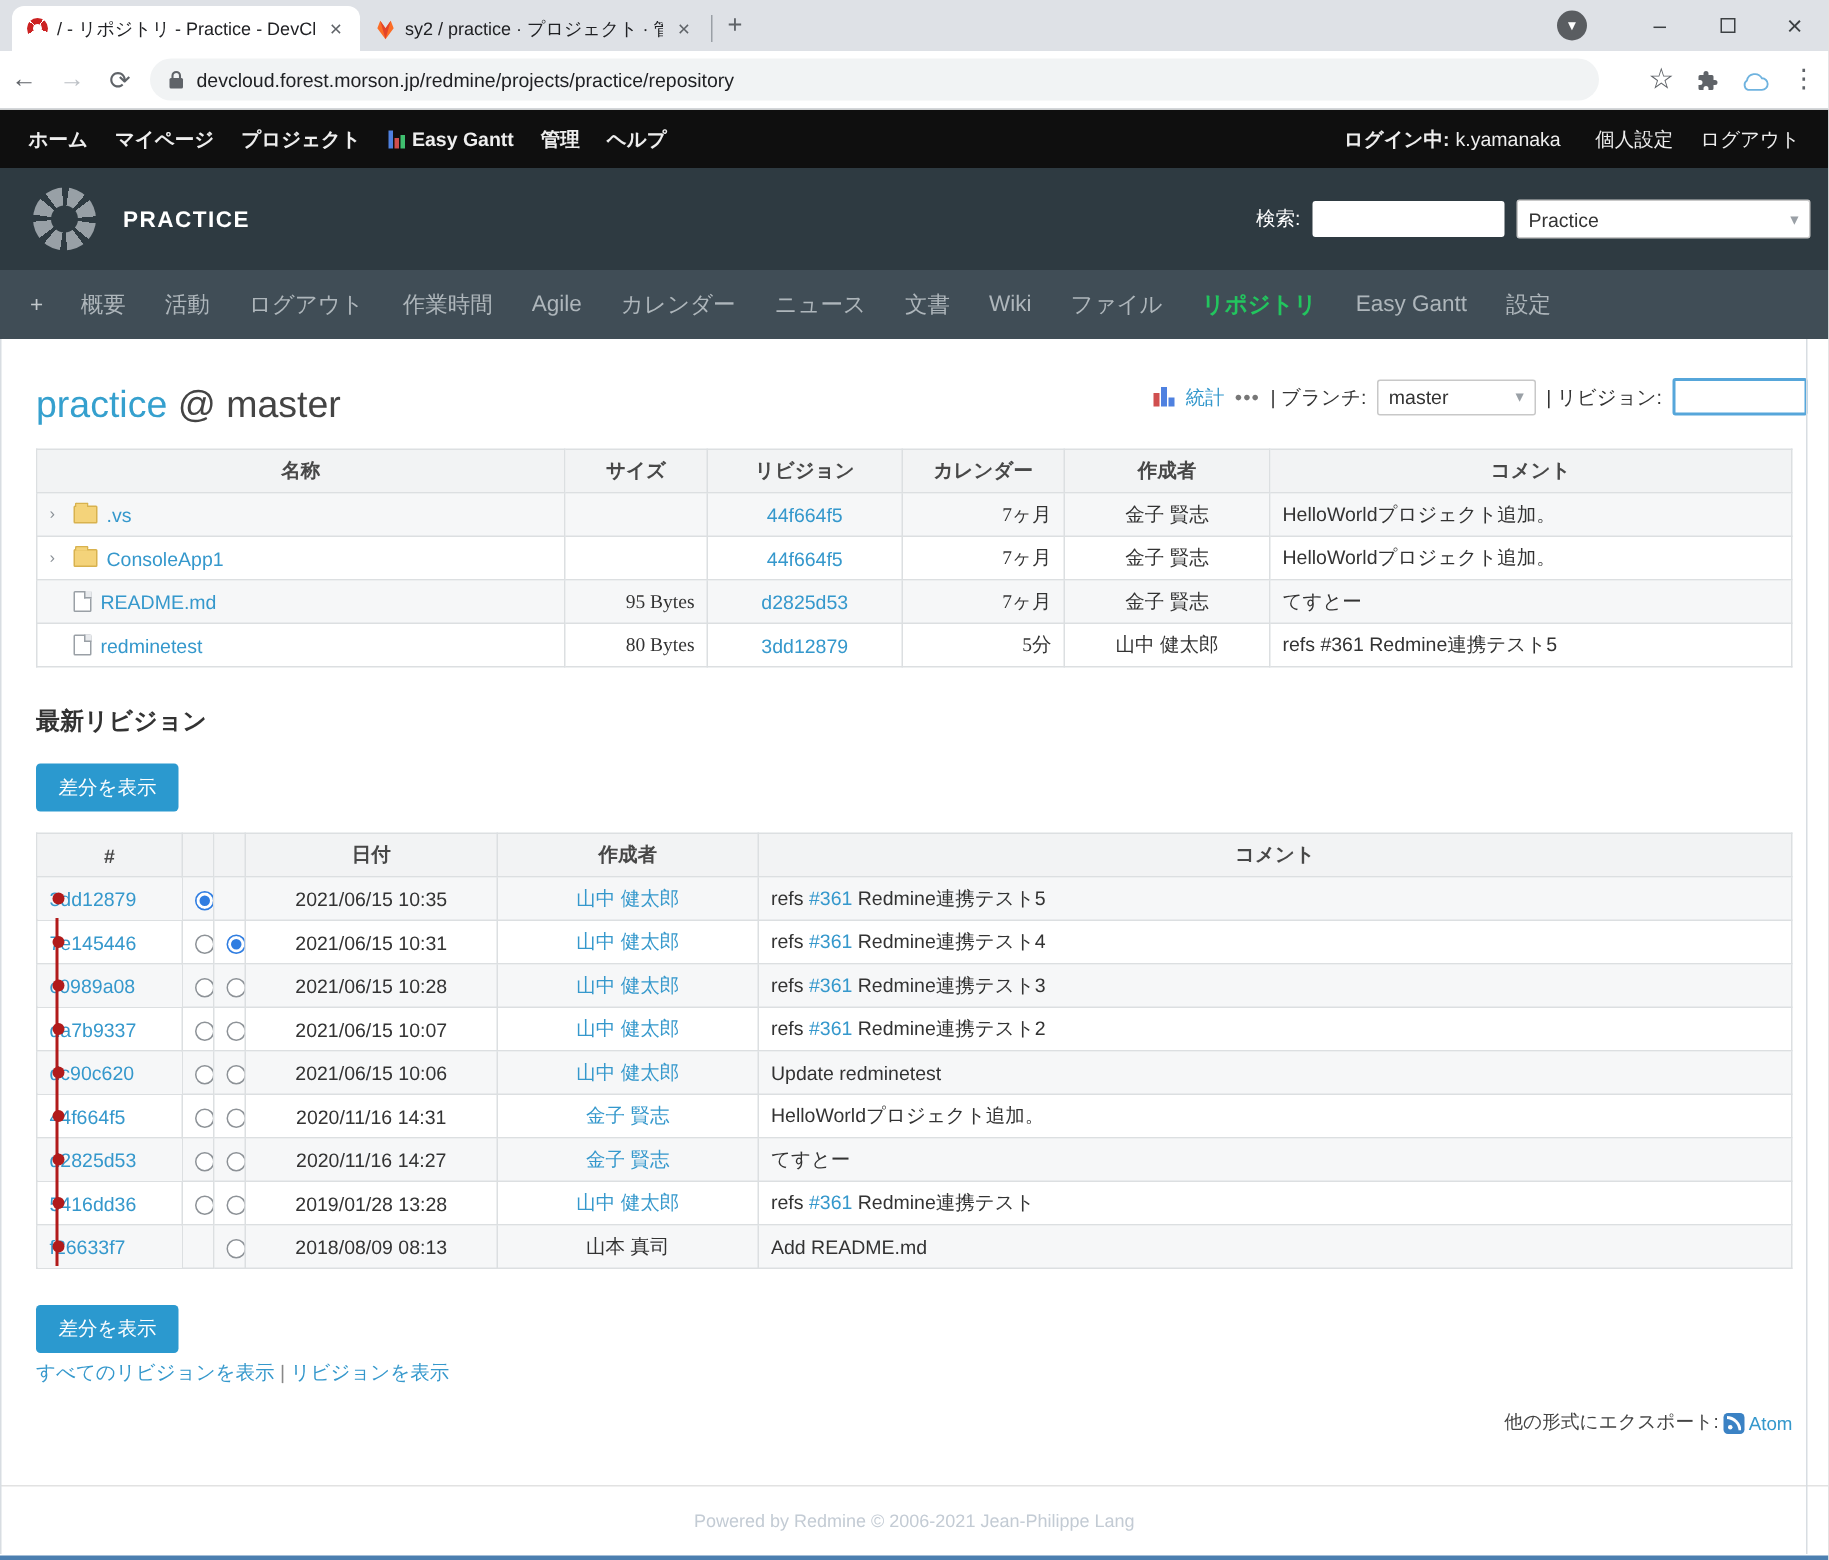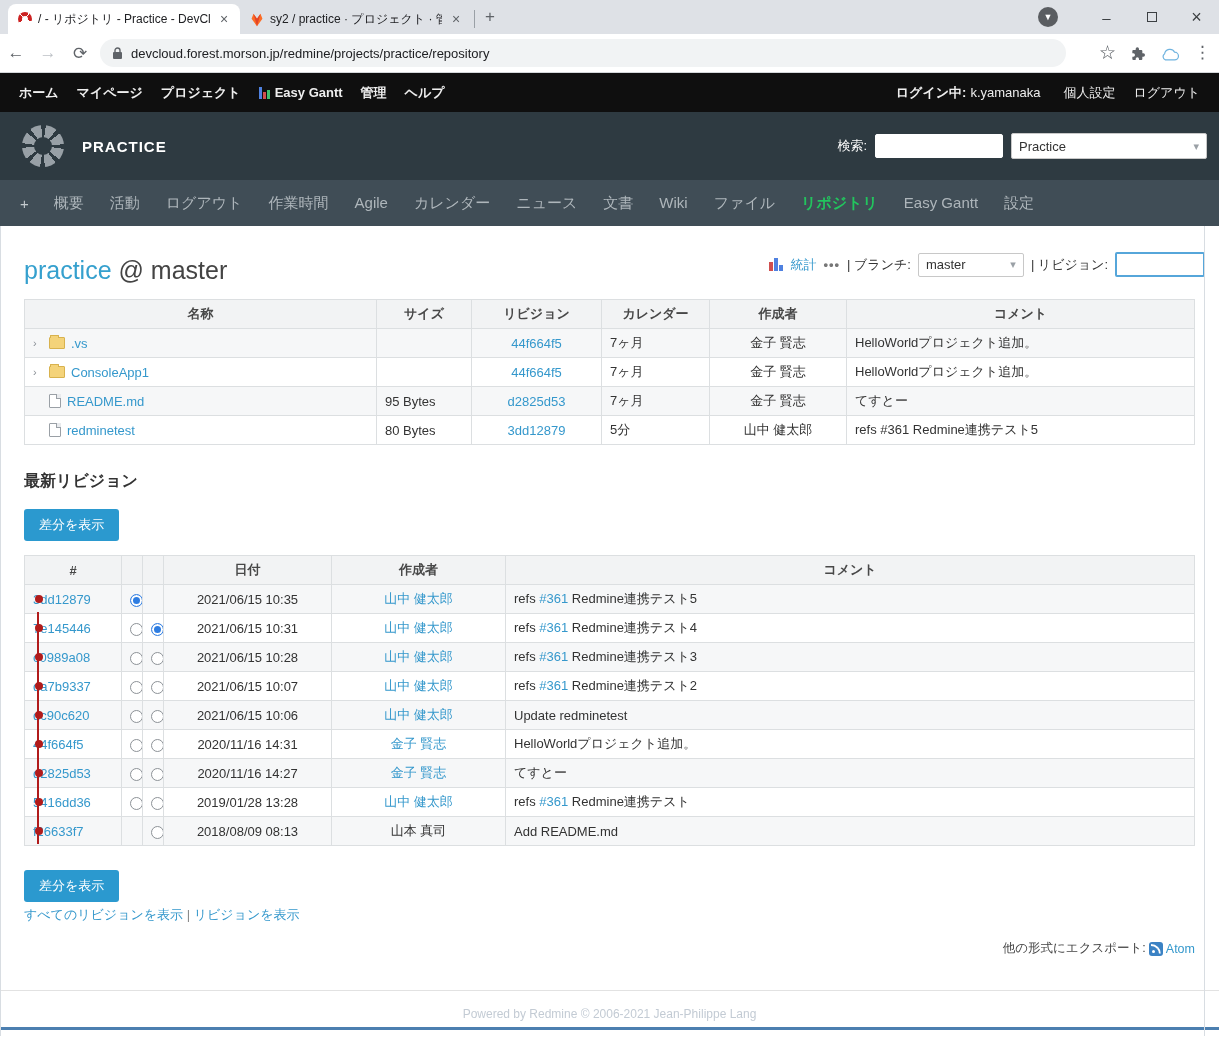--- a/index.html
+++ b/index.html
@@ -81,21 +81,21 @@
   .stat-bars i:nth-child(3){height:6px; background:#4f81e0;}
   a, .alink{color:var(--link); text-decoration:none; cursor:pointer;}
   .more-dots{color:#777; letter-spacing:1px; font-weight:bold; cursor:pointer;}
   .branch-select{width:106px; height:24px;}
   .rev-input{width:90px; height:25px; border:2px solid #56a6da; border-radius:2px; padding:0 5px;}
 
   table.grid{border-collapse:collapse; width:100%; table-layout:fixed; font-size:13px; color:#333; margin-top:14px;}
   table.grid th, table.grid td{border:1px solid var(--border); height:29px; padding:0 8px; overflow:hidden; white-space:nowrap;}
   table.grid th{background:#f2f3f4; font-weight:bold; text-align:center; color:#484848;}
   table.grid tr.odd td{background:#f6f7f8;}
-  td.r{text-align:left;} td.c{text-align:center;} td.age{padding-right:22px;}
+  td.r{text-align:right;font-family:Liberation Serif, serif;} td.c{text-align:center;} td.age{padding-right:22px;}
 
   .namecell{display:flex; align-items:center; gap:6px;}
   .expander{color:#8a9096; font-size:11px; width:10px; cursor:pointer;}
   .noexp{width:10px;}
   .foldericon{width:16px; height:12px; background:#f4d37a; border:1px solid #d8b24e; border-radius:1px; position:relative; flex:0 0 16px;}
   .foldericon:before{content:""; position:absolute; top:-3px; left:0; width:7px; height:2px; background:#f4d37a; border:1px solid #d8b24e; border-bottom:none; border-radius:1px 1px 0 0;}
   .fileicon{width:12px; height:14px; background:#fff; border:1px solid #9aa0a6; border-radius:1px; position:relative; flex:0 0 12px;}
   .fileicon:before{content:""; position:absolute; right:-1px; top:-1px; width:4px; height:4px; background:#e8eaed; border-left:1px solid #9aa0a6; border-bottom:1px solid #9aa0a6;}
 
   h2.sec{font-size:16px; color:#333; margin-top:26px;}
@@ -111,21 +111,21 @@
   td.radio-cell{text-align:center; padding:0 2px;}
 
   .bottom-links{margin-top:4px; font-size:13px;}
   .bottom-links .sep{color:#888;}
   .export-row{margin-top:16px; text-align:right; font-size:12.5px; color:#444; display:flex; justify-content:flex-end; align-items:center; gap:3px;}
   .rss-icon{width:14px; height:14px; border-radius:3px; background:#3b82c4; position:relative; display:inline-block;}
   .rss-icon:before{content:""; position:absolute; left:3px; bottom:3px; width:3px; height:3px; border-radius:50%; background:#fff;}
   .rss-icon:after{content:""; position:absolute; left:2px; bottom:2px; width:8px; height:8px;
     border:2px solid #fff; border-left:none; border-bottom:none; border-radius:0 10px 0 0; clip-path:inset(0 0 0 0);}
 
-  .footer{height:40px; border-top:1px solid #e2e2e2; position:relative; text-align:center;}
+  .footer{height:50px; border-top:1px solid #e2e2e2; position:relative; text-align:center;}
   .footer .ftext{color:#c3cbd4; font-size:12px; padding-top:16px;}
   .footer .blueline{position:absolute; bottom:0; left:0; right:0; height:3px; background:var(--footer-blue);}
 
   
   .svgicon{display:inline-block; vertical-align:middle;}
 </style>
 </head>
 <body>
 
 <div id="screen">

